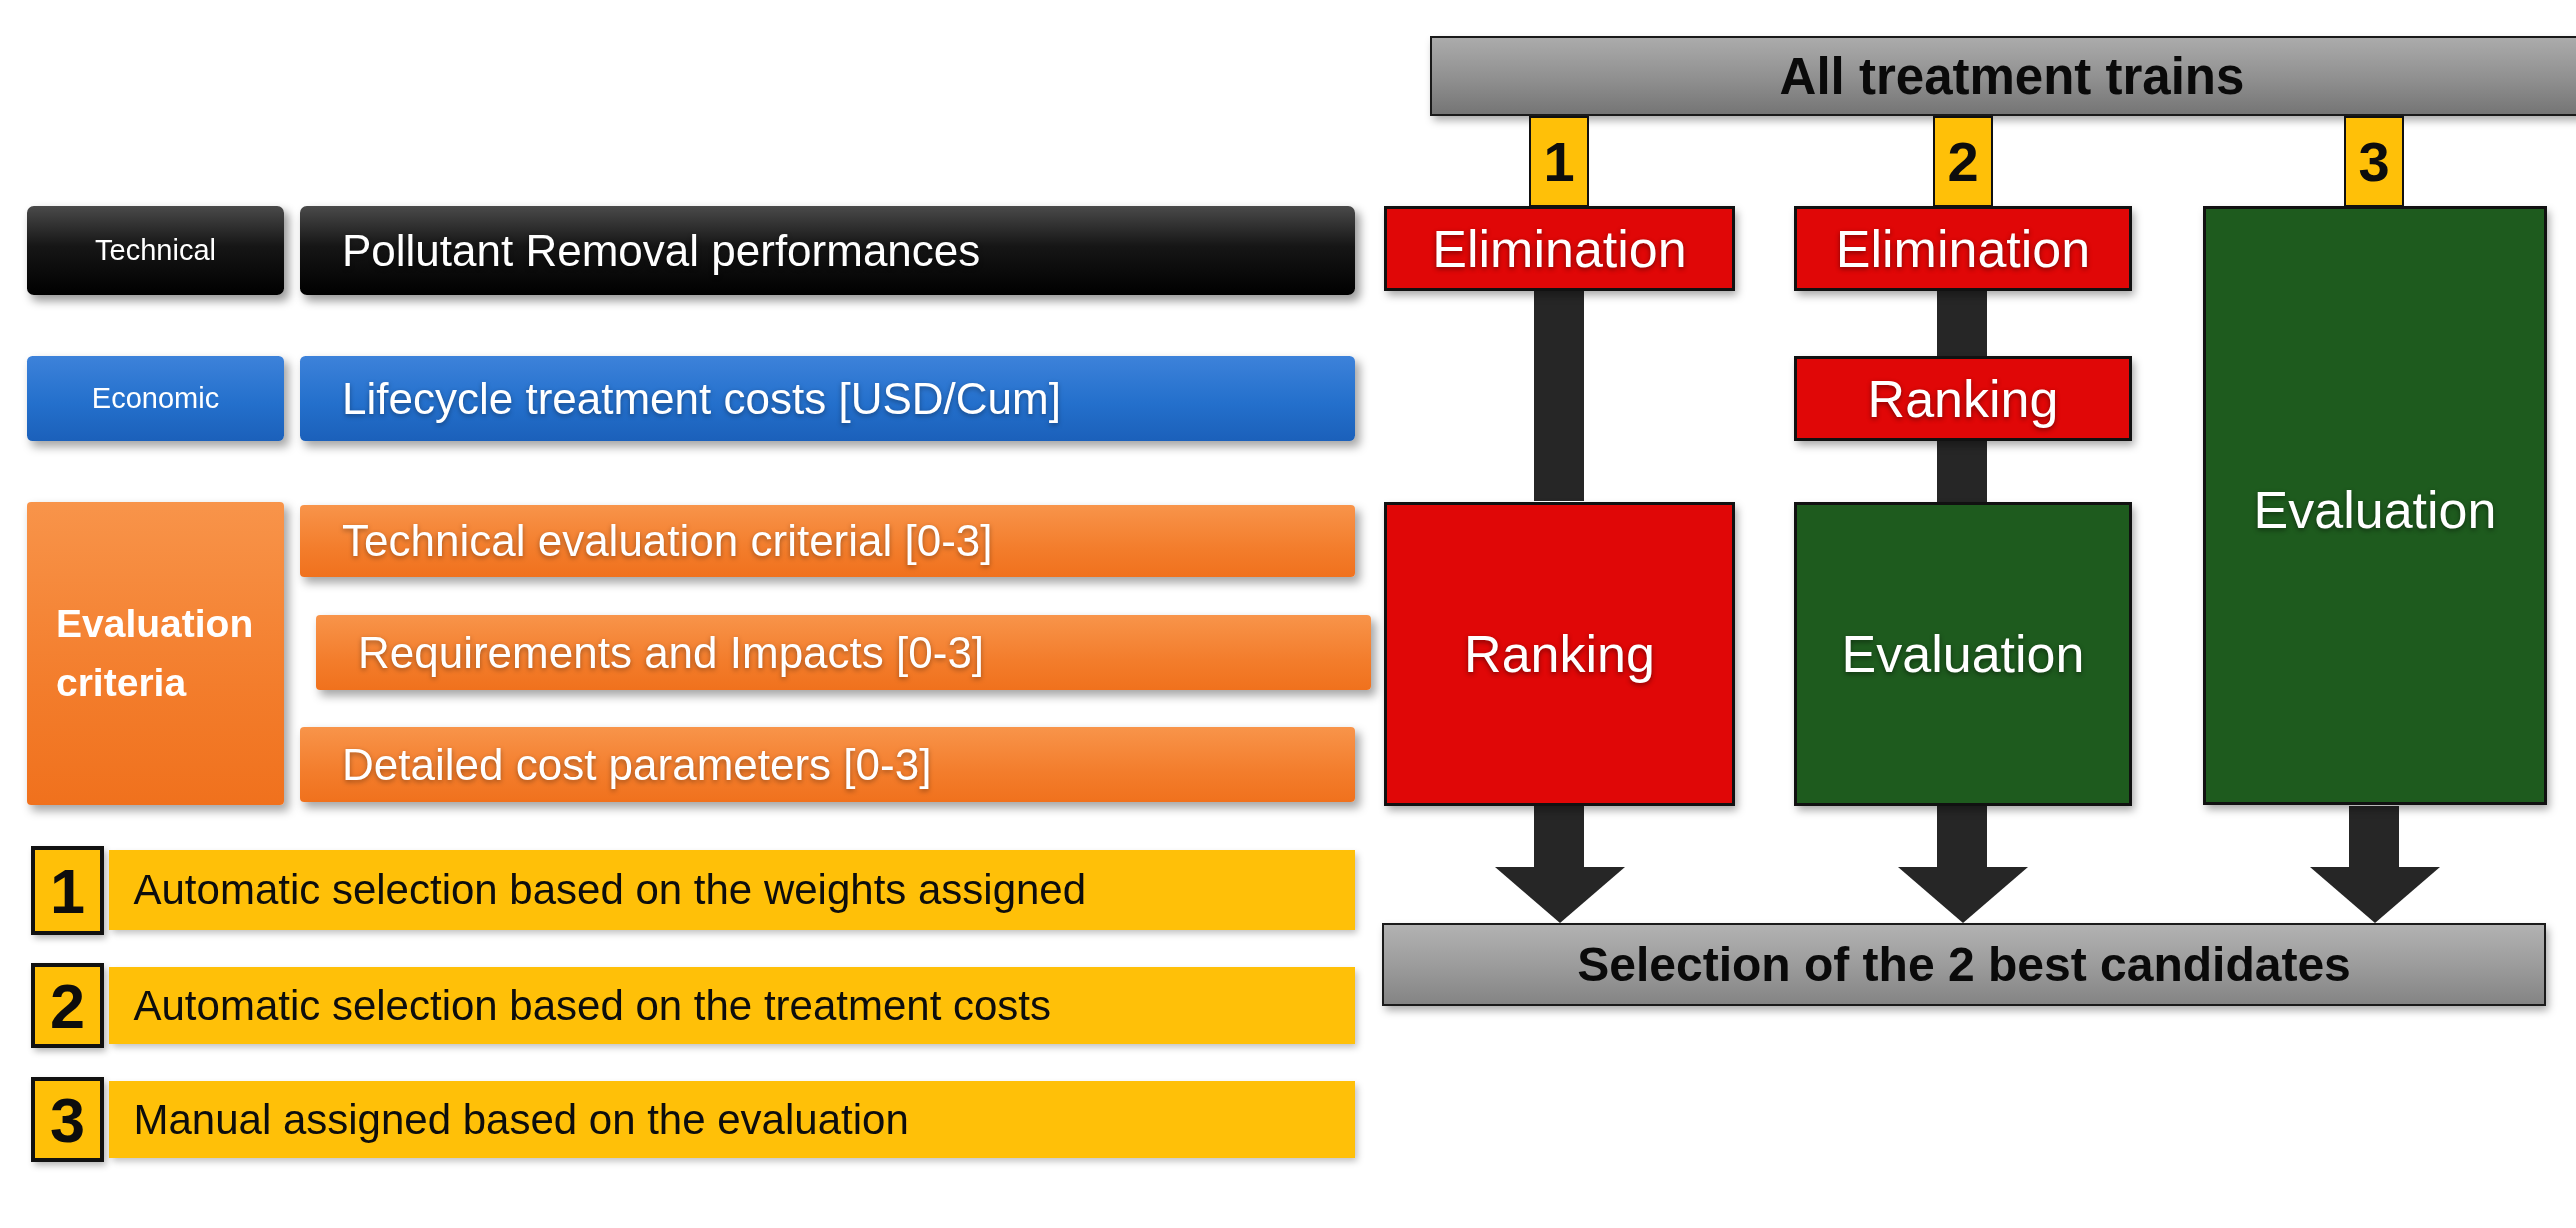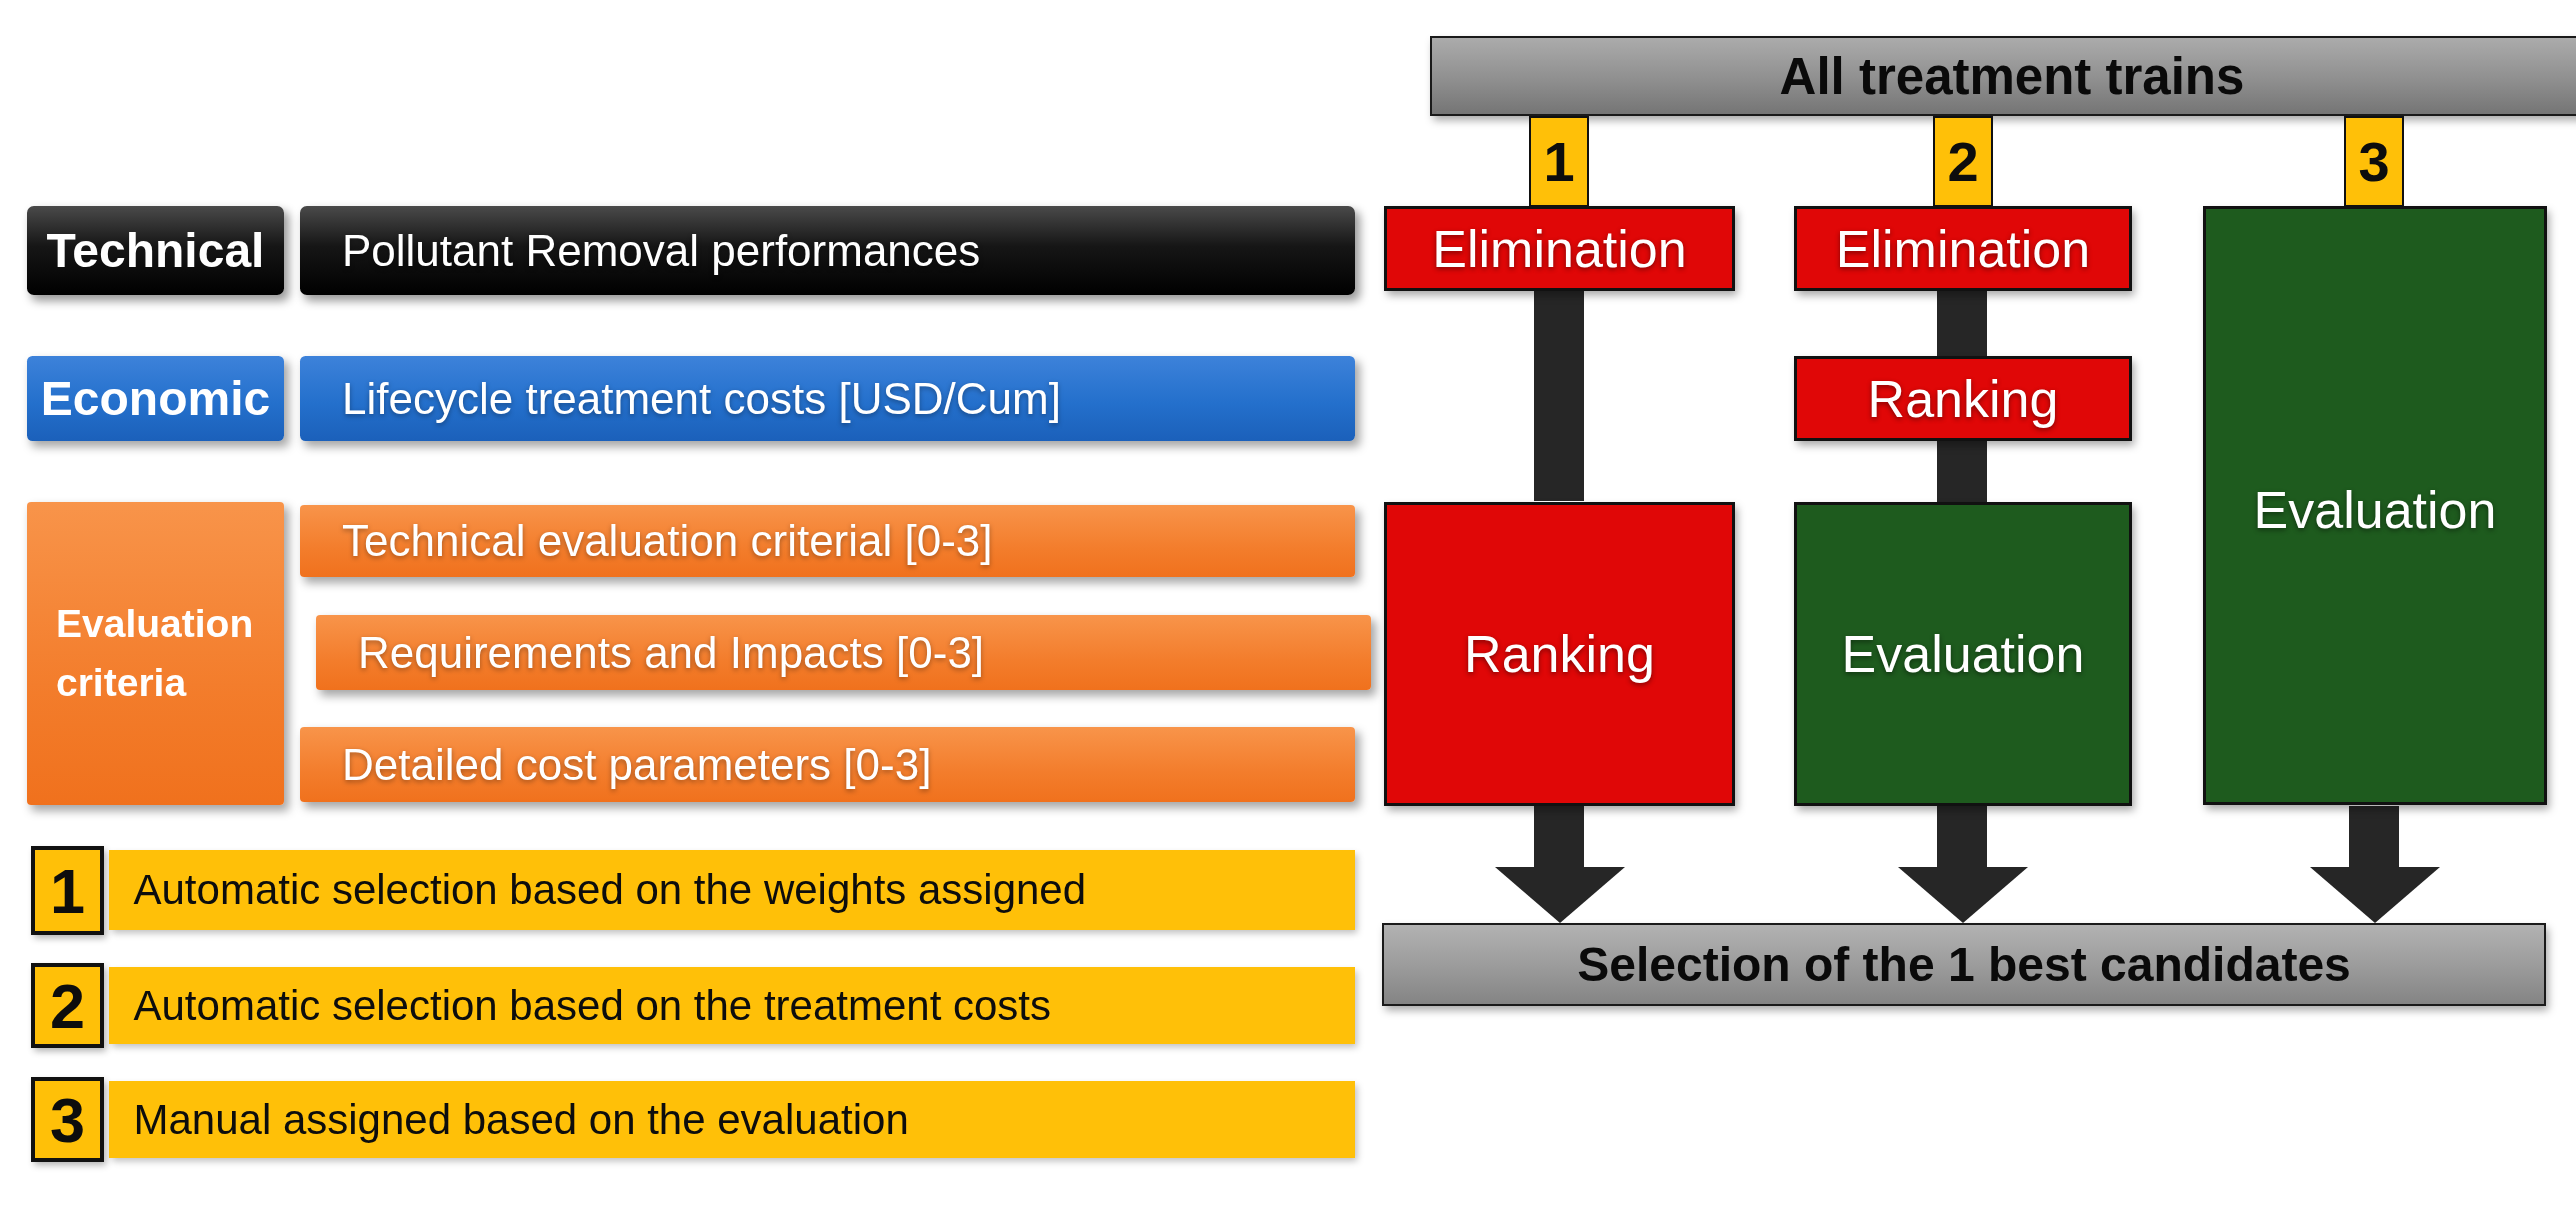--- a/index.html
+++ b/index.html
@@ -19,21 +19,21 @@
   .blue-box {
     background:linear-gradient(180deg,#3d82da 0%,#2470cc 55%,#1b60ba 100%);
     border-radius:5.4px; box-shadow:4.1px 5.4px 9.5px rgba(0,0,0,.35);
     color:#ffffff; display:flex; align-items:center;
   }
   .orange-box {
     background:linear-gradient(180deg,#f8944a 0%,#f37d2c 60%,#f0711d 100%);
     border-radius:4.1px; box-shadow:4.1px 5.4px 9.5px rgba(0,0,0,.35);
     color:#ffffff; display:flex; align-items:center;
   }
-  .label-cell { justify-content:center; font-weight:bold; font-size:48px; }
+  .label-cell { justify-content:center; font-weight:normal; font-size:29px; }
   .content-cell { padding-left:42px; font-size:44px; text-shadow:0 2px 5.4px rgba(0,0,0,.35); }
 
   .gold-bar {
     background:#ffc008; color:#0d0d0d; display:flex; align-items:center;
     font-size:42px; padding-left:24.5px; box-shadow:3.4px 4.1px 6.8px rgba(0,0,0,.25);
   }
   .gold-numbox {
     background:#ffc008; border:4.1px solid #111111; color:#0d0d0d;
     display:flex; align-items:center; justify-content:center;
     font-weight:bold; font-size:63px; box-shadow:3.4px 4.1px 6.8px rgba(0,0,0,.3);
@@ -119,16 +119,16 @@
 
   <div class="abs arrow-stem" style="left:1534px; top:806px; width:50px; height:63px;"></div>
   <div class="abs arrow-head" style="left:1495px; top:867px;"></div>
 
   <div class="abs arrow-stem" style="left:1937px; top:806px; width:50px; height:63px;"></div>
   <div class="abs arrow-head" style="left:1898px; top:867px;"></div>
 
   <div class="abs arrow-stem" style="left:2349px; top:806px; width:50px; height:63px;"></div>
   <div class="abs arrow-head" style="left:2310px; top:867px;"></div>
 
-  <div class="abs gray-bar" style="left:1382px; top:923px; width:1164px; height:83px; font-size:48px; background:linear-gradient(180deg,#b2b2b2 0%,#9a9a9a 55%,#848484 100%);">Selection of the 1 best candidates</div>
+  <div class="abs gray-bar" style="left:1382px; top:923px; width:1164px; height:83px; font-size:48px; background:linear-gradient(180deg,#b2b2b2 0%,#9a9a9a 55%,#848484 100%);">Selection of the 2 best candidates</div>
 
 </div>
 
 
 </body></html>

